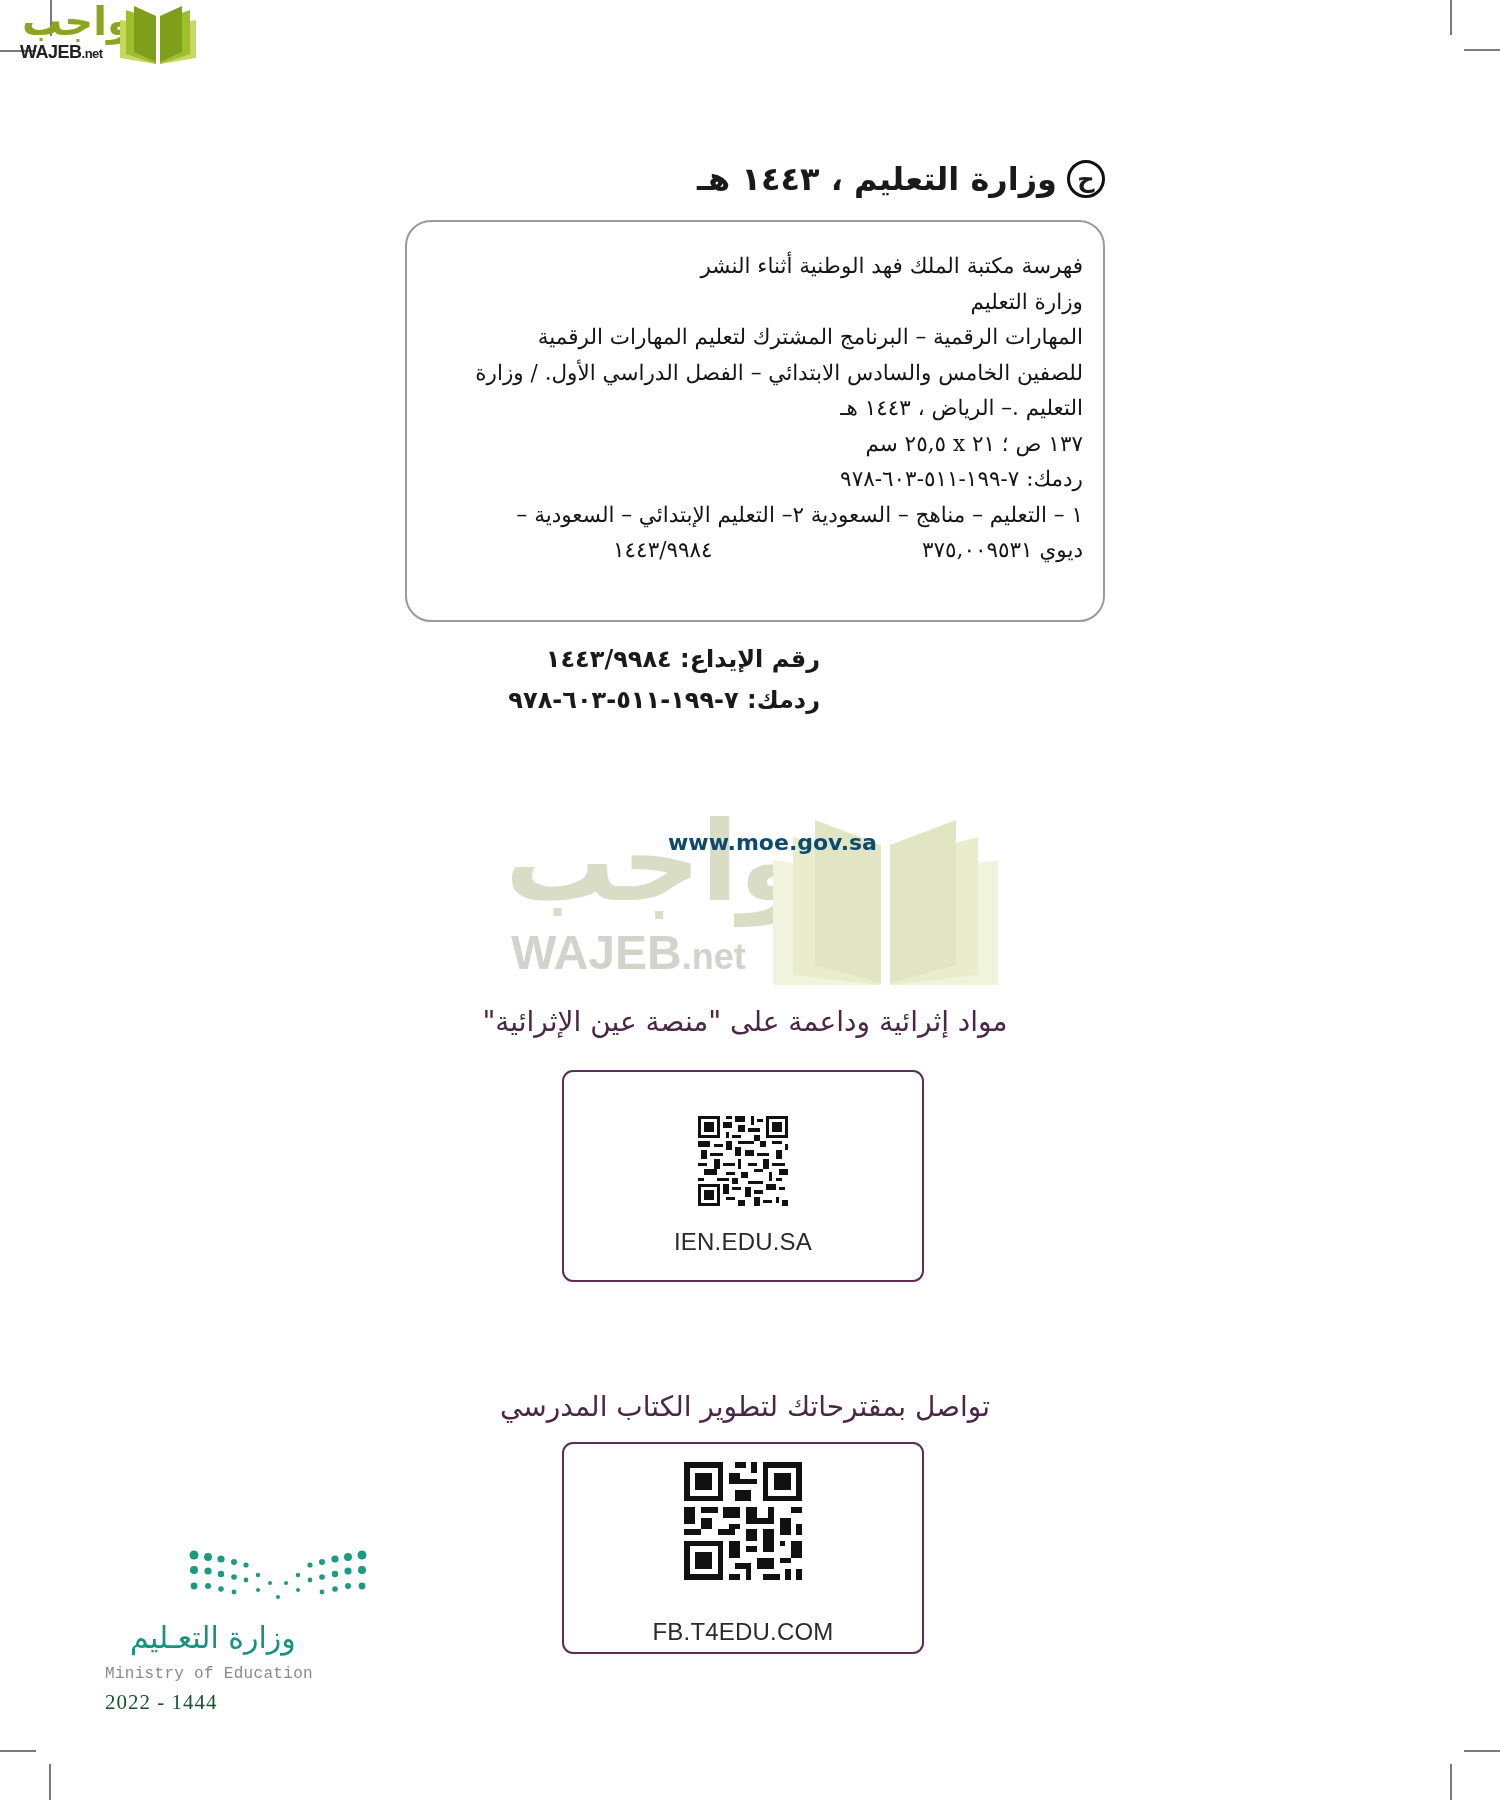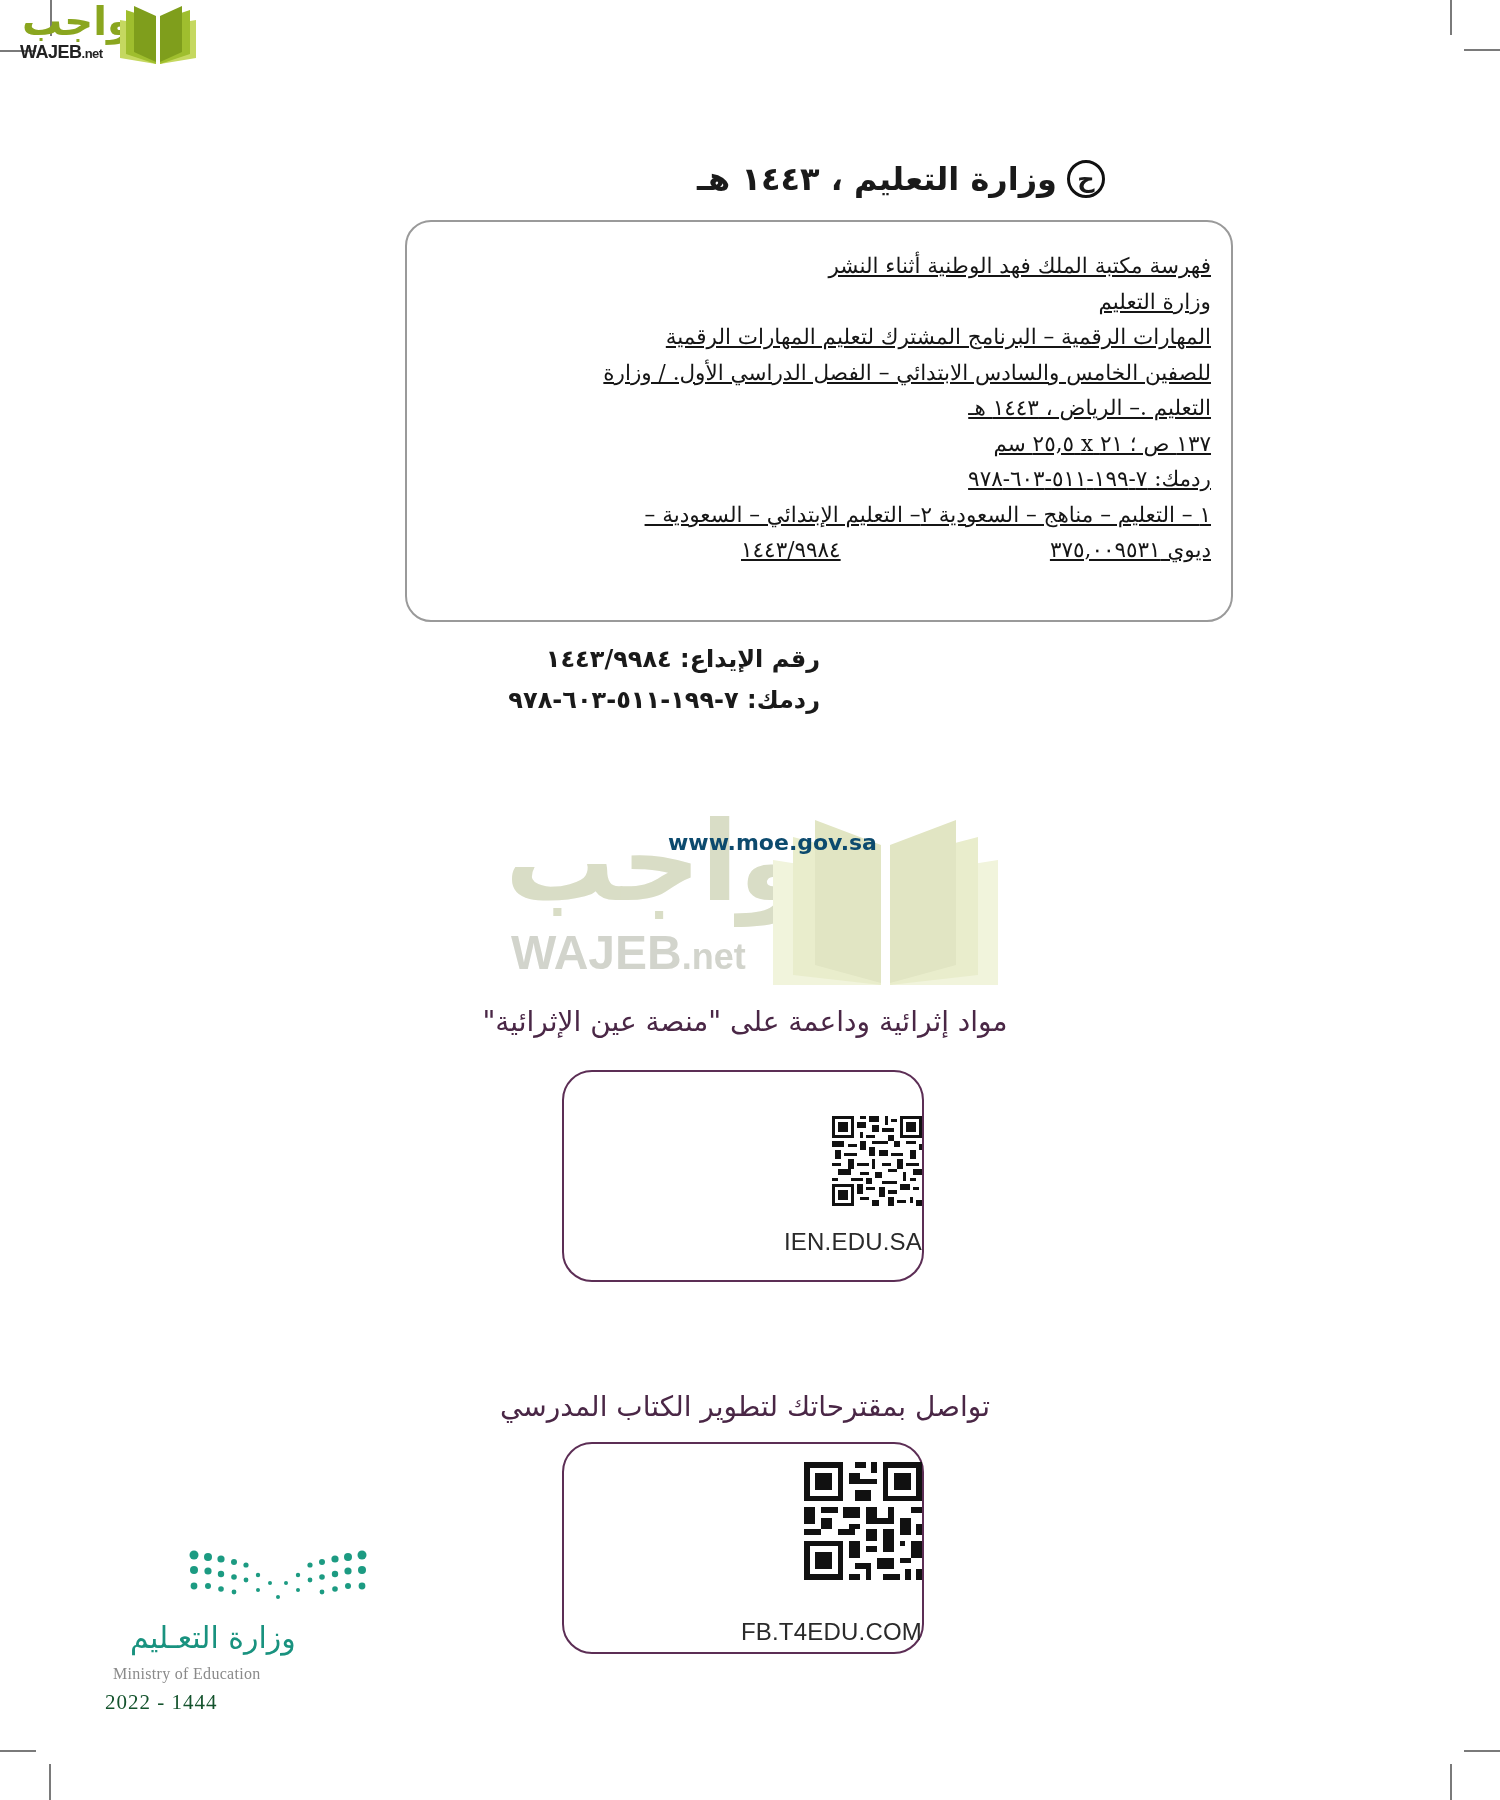--- a/index.html
+++ b/index.html
@@ -20,55 +20,54 @@
   .brand-en small { font-size:13px; font-weight:bold; }
   .brand-book { position:absolute; left:108px; top:2px; }
 
   
   .title-row { right:395px; top:160px; direction:rtl; display:flex; align-items:center; gap:10px; }
   .circle-h { width:38px; height:38px; border:3px solid #111; border-radius:50%; display:flex; align-items:center; justify-content:center; font-size:24px; font-weight:bold; box-sizing:border-box; }
   .title-text { font-size:32px; font-weight:bold; font-family:"DejaVu Sans", sans-serif; }
 
   
   .catalog-box {
-    left:405px; top:220px; width:828px; height:402px;
+    left:405px; top:220px; width:700px; height:402px;
     border:2px solid #9a9a9a; border-radius:26px; box-sizing:border-box;
     direction:rtl; padding:26px 20px 0 18px;
     font-family:"DejaVu Serif", serif; font-size:21.5px; line-height:35.5px;
     color:#151515;
-    text-decoration:underline;
   }
   .catalog-box .line { white-space:nowrap; }
   .catalog-box .dewey-row { display:flex; justify-content:space-between; width:470px; }
 
   
   .deposit { right:680px; direction:rtl; font-size:24px; font-weight:bold; white-space:nowrap; }
 
   
   .wm { left:505px; top:815px; width:500px; height:175px; }
   .wm-ar { position:absolute; left:0; top:-8px; font-size:110px; font-weight:bold; color:#d9ddc6; direction:rtl; line-height:1; }
   .wm-en { position:absolute; left:6px; top:110px; font-size:48px; font-weight:bold; color:#d2d4cc; font-family:"Liberation Sans", sans-serif; }
   .wm-en small { font-size:36px; }
   .wm-book { position:absolute; left:268px; top:0; }
   .moe-url { left:668px; top:830px; font-size:22px; font-weight:bold; color:#0c4a6e; font-family:"DejaVu Sans", sans-serif; z-index:2; }
 
   
   .purple-text { direction:rtl; font-size:28px; color:#4a2746; white-space:nowrap; text-align:center; font-family:"DejaVu Sans", sans-serif; }
 
   
   .qr-box {
-    width:362px; height:212px; border:2.5px solid #5c2e55; border-radius:30px;
-    box-sizing:border-box; display:flex; flex-direction:column; align-items:flex-end;
+    width:362px; height:212px; border:2.5px solid #5c2e55; border-radius:11px;
+    box-sizing:border-box; display:flex; flex-direction:column; align-items:center;
   }
   .qr-label { font-family:"Liberation Sans", sans-serif; font-size:24px; color:#2a2a2a; letter-spacing:0.2px; }
 
   
   .moe-logo { left:100px; top:1550px; width:270px; height:170px; }
   .moe-ar { position:absolute; left:2px; top:70px; font-size:30px; color:#19927f; direction:rtl; white-space:nowrap;margin-left:28px; }
-  .moe-en { position:absolute; left:13px; top:115px; font-size:16px; color:#8a8a8a; font-family:Liberation Serif, serif; letter-spacing:0.3px; }
+  .moe-en { position:absolute; left:5px; top:115px; font-size:16px; color:#8a8a8a; font-family:Liberation Mono, monospace; letter-spacing:0.3px; }
   .moe-year { position:absolute; left:5px; top:140px; font-size:21px; color:#14532d; font-family:Liberation Serif, serif; letter-spacing:1px; }
 </style>
 </head>
 <body>
 
 <div class="crop-v" style="left:50px; top:0; height:36px;"></div>
 <div class="crop-h" style="left:0; top:50px; width:36px;"></div>
 <div class="crop-v" style="left:1450px; top:0; height:35px;"></div>
 <div class="crop-h" style="left:1464px; top:49px; width:36px;"></div>
 <div class="crop-h" style="left:0; top:1750px; width:36px;"></div>

